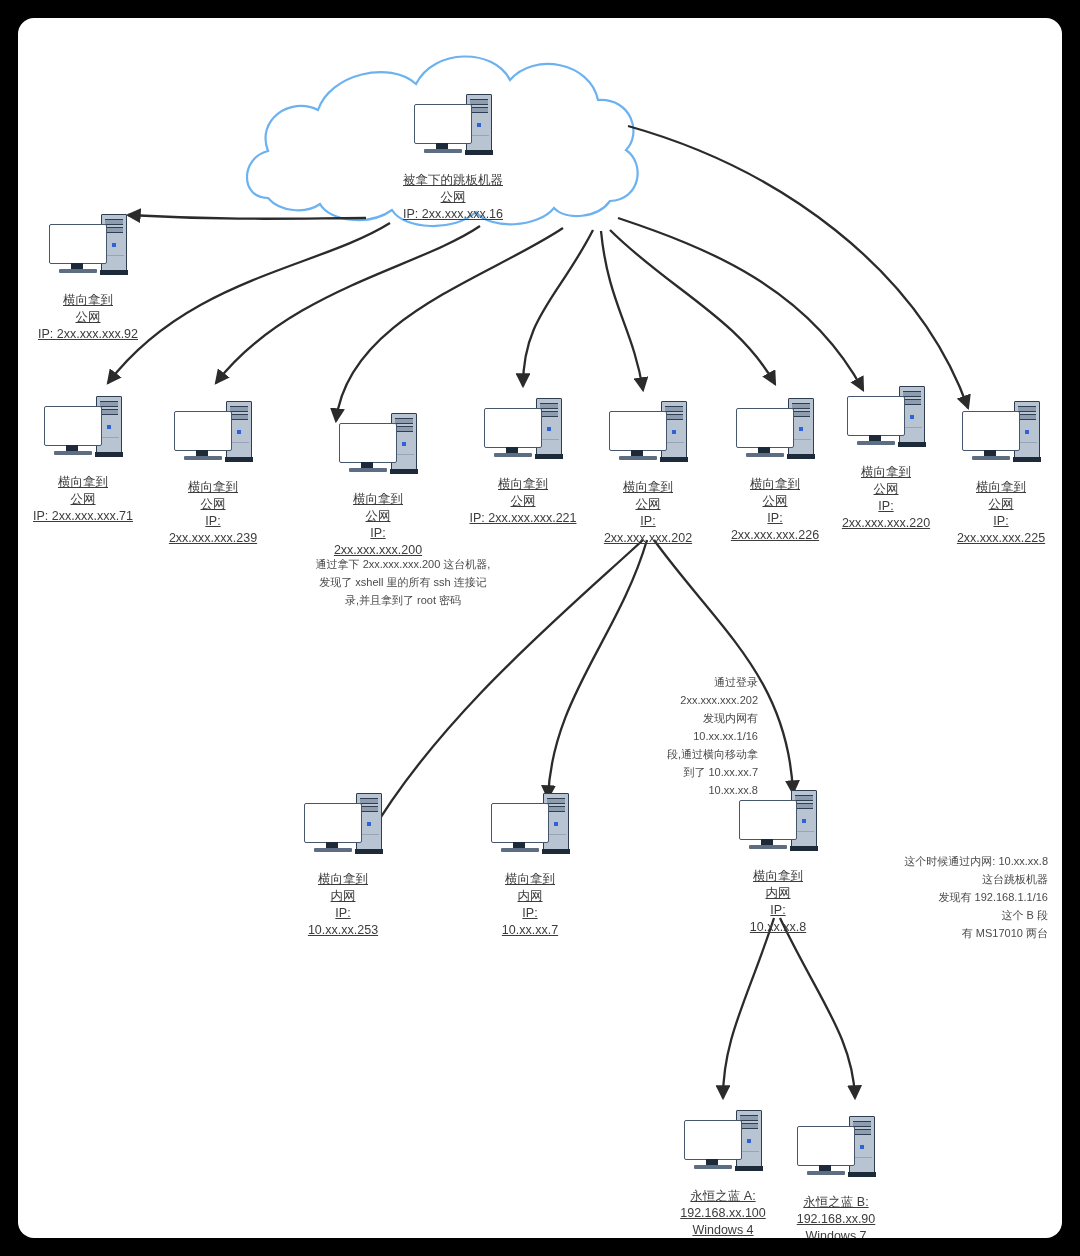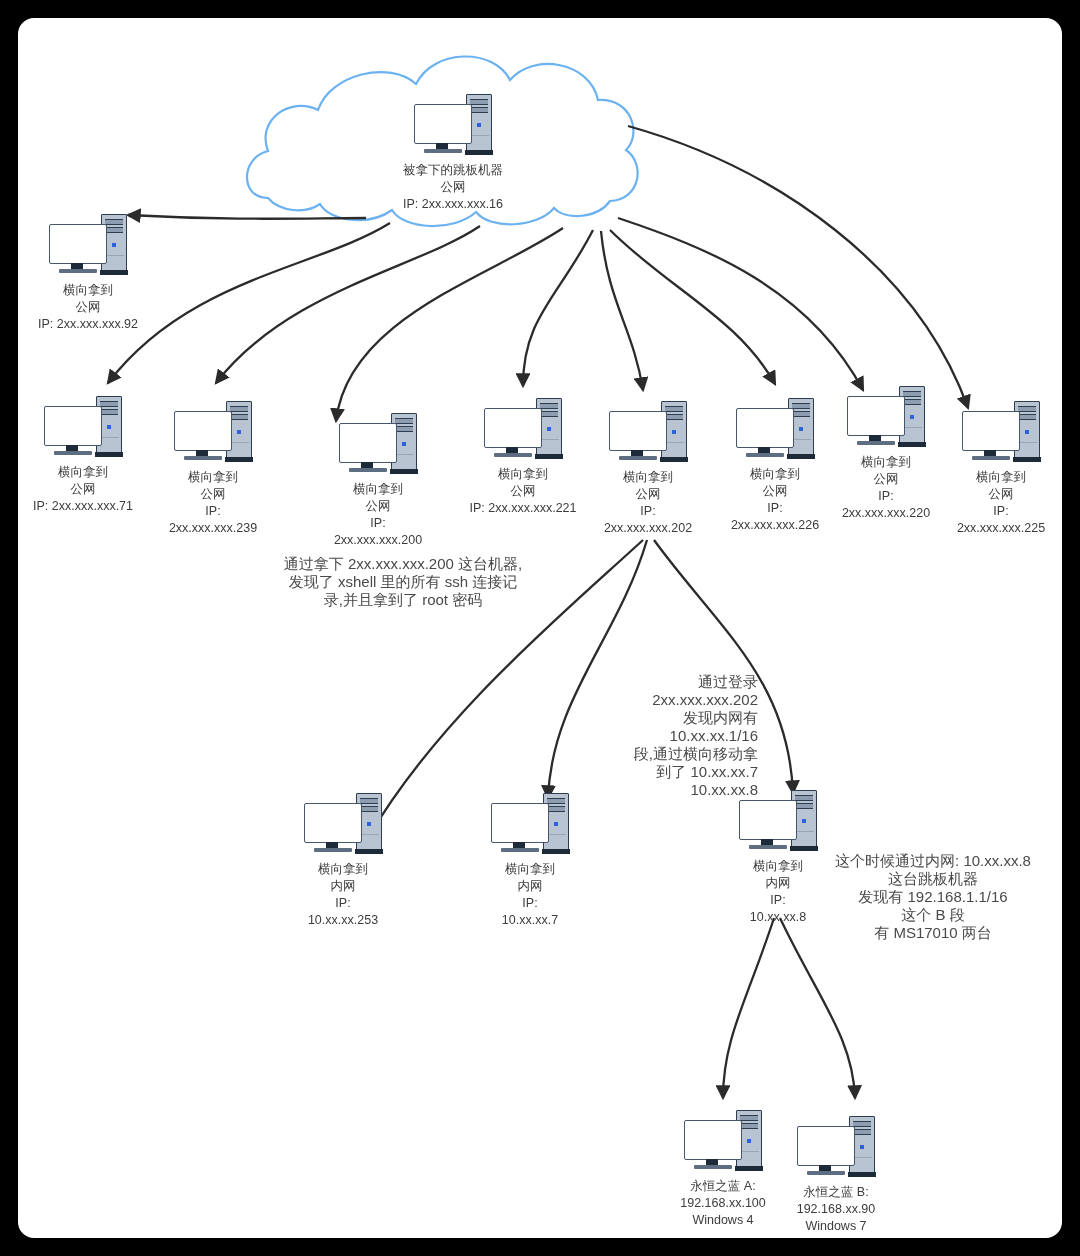--- a/index.html
+++ b/index.html
@@ -111,30 +111,31 @@
   .pc .base {
     position: absolute;
     left: 10px;
     top: 55px;
     width: 38px;
     height: 4px;
     background: #5d6e82;
     border-radius: 1px;
   }
   .caption {
-    margin-top: 6px;
+    margin-top: 16px;
     font-size: 12.5px;
     line-height: 17px;
     color: #3c3c3c;
     white-space: pre-line;
+    text-decoration: underline;
   }
   .note {
     position: absolute;
     text-align: center;
-    font-size: 15px;
+    font-size: 11px;
     line-height: 18px;
     color: #4a4a4a;
     white-space: pre-line;
   }
 </style>
 </head>
 <body>
 
 <div id="canvas">
 
@@ -473,19 +474,19 @@
 
   <div class="note" style="left:565px; top:655px; width:175px;text-align:right;">通过登录
 2xx.xxx.xxx.202
 发现内网有
 10.xx.xx.1/16
 段,通过横向移动拿
 到了 10.xx.xx.7
 10.xx.xx.8</div>
 
 
-  <div class="note" style="left:800px; top:834px; width:230px; text-align:center;">这个时候通过内网: 10.xx.xx.8
+  <div class="note" style="left:800px; top:834px; width:230px; text-align:right;">这个时候通过内网: 10.xx.xx.8
 这台跳板机器
 发现有 192.168.1.1/16
 这个 B 段
 有 MS17010 两台</div>
 
 </div>
 
 </body></html>

